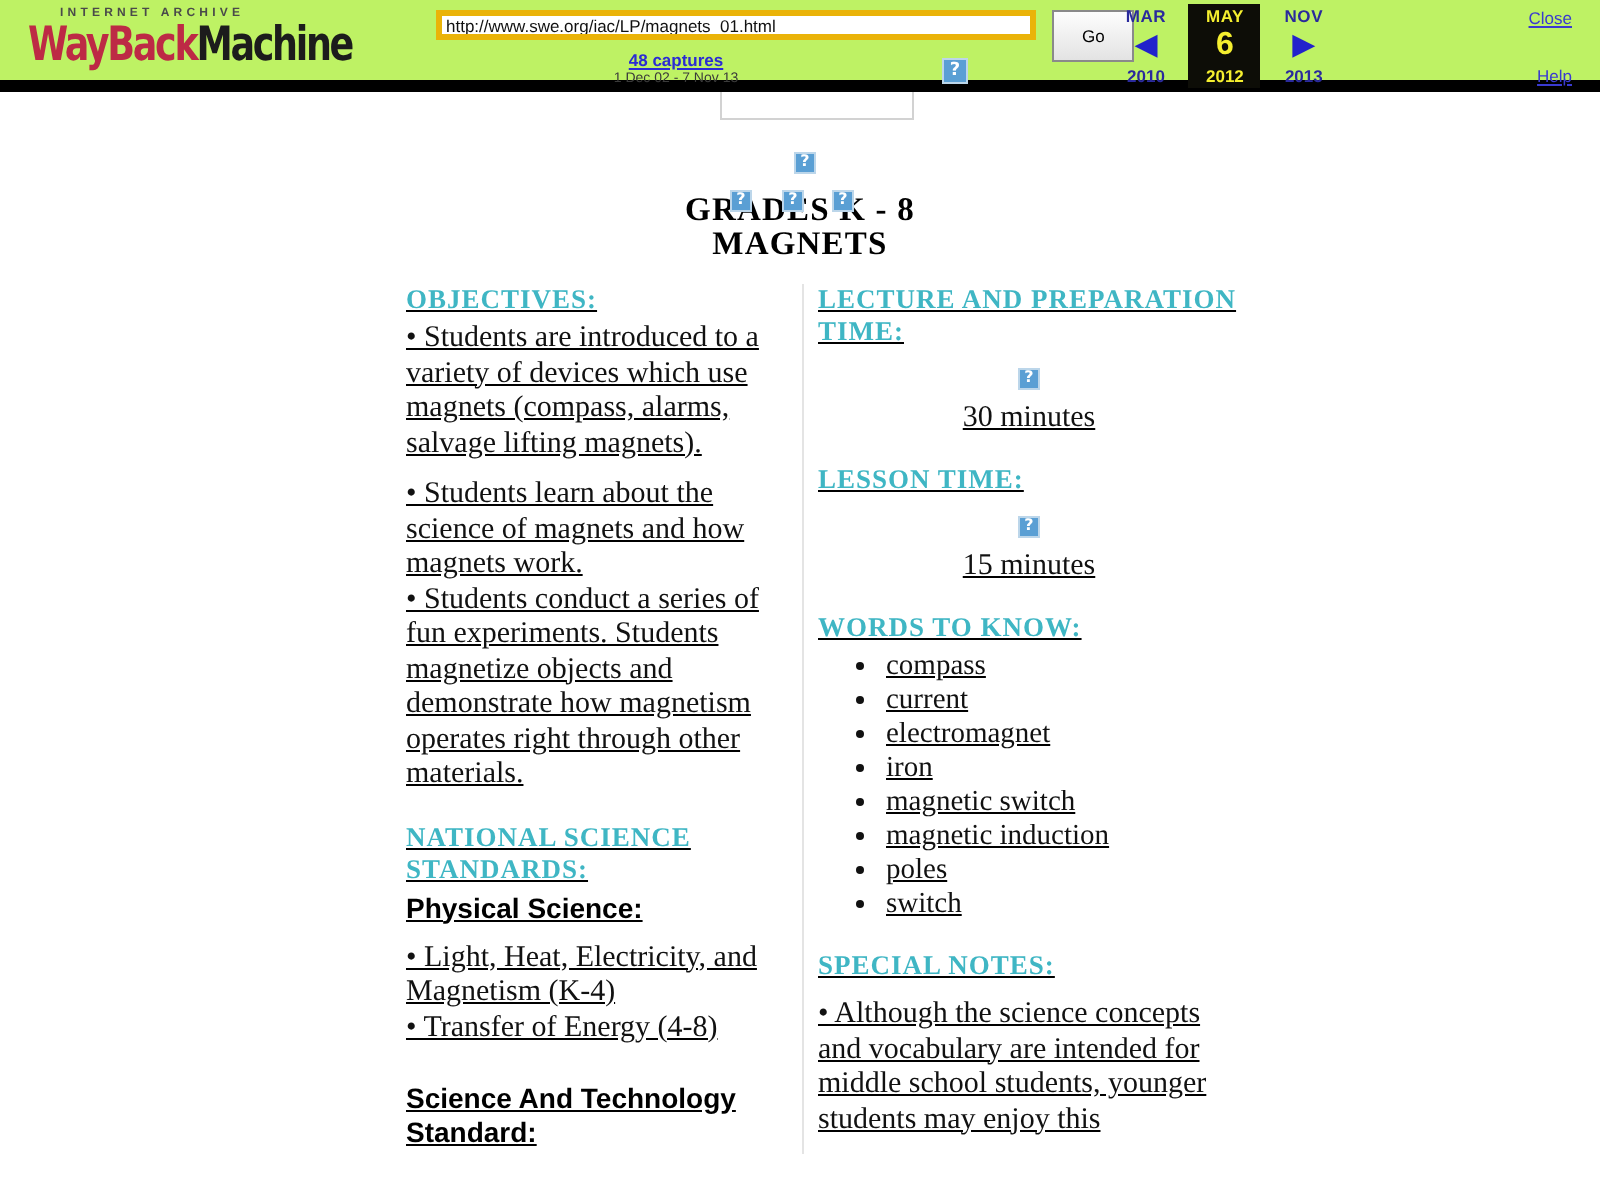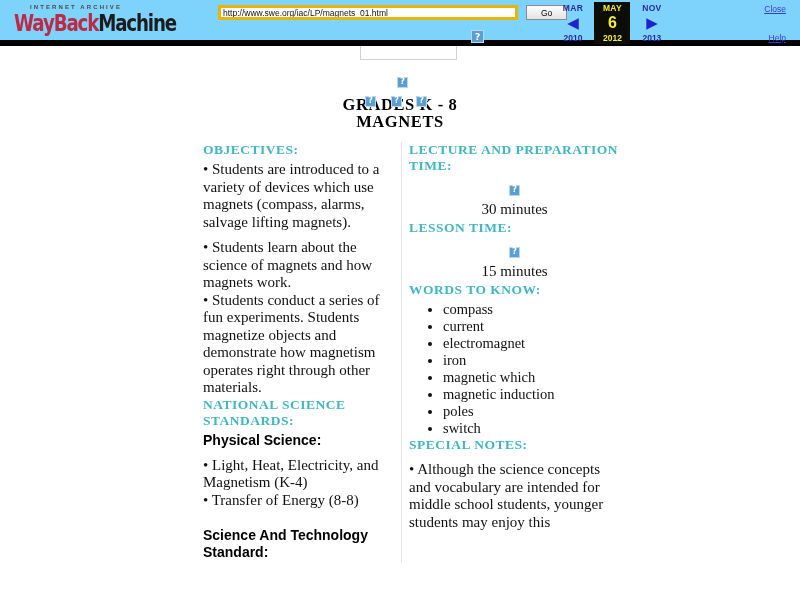--- a/index.html
+++ b/index.html
@@ -15,21 +15,21 @@
     font-family: "Liberation Serif", "DejaVu Serif", serif;
     font-size: 16px;
     color: #000;
   }
 
   
   #wm-toolbar {
     position: relative;
     width: 800px;
     height: 46px;
-    background: #7dd3fc;
+    background: #bef264;
     border-bottom: 6px solid #000000;
     box-sizing: border-box;
     font-family: "Liberation Sans", "DejaVu Sans", sans-serif;
   }
 
   
   .wm-logo {
     position: absolute;
     left: 14px;
     top: 4px;
@@ -81,21 +81,21 @@
     color: #111;
     padding: 1px 2px;
     box-sizing: border-box;
     line-height: 13px;
     outline: none;
   }
   .wm-go {
     position: absolute;
     left: 308px;
     top: 0;
-    height: 15px;
+    height: 26px;
     min-width: 19px;
     font-size: 8.5px;
     font-family: "Liberation Sans", "DejaVu Sans", sans-serif;
     border: 1px solid #8a8a8a;
     background: linear-gradient(#fdfdfd, #e3e3e3);
     color: #000;
     padding: 0 14px;
     box-sizing: border-box;
     line-height: 12px;
     cursor: pointer;
@@ -248,20 +248,21 @@
     letter-spacing: 0.6px;
     color: #000;
   }
 
   
   #content {
     display: flex;
     margin-top: 12px;
     padding-left: 203px;
     box-sizing: border-box;
+    text-decoration: underline;
   }
   .col {
     box-sizing: border-box;
   }
   .col-left {
     width: 199px;
     padding-right: 8px;
     border-right: 1px solid #e4e4e4;
   }
   .col-right {
@@ -271,21 +272,21 @@
 
   h2.sec {
     margin: 0 0 3px 0;
     font-family: "Liberation Serif", "DejaVu Serif", serif;
     font-size: 13.5px;
     font-weight: bold;
     color: #3fb6c4;
     letter-spacing: 0.5px;
     line-height: 16px;
   }
-  h2.sec.sp { }
+  h2.sec.sp { margin-top: 14px; }
 
   h3.subsec {
     margin: 0 0 2px 0;
     font-family: "Liberation Sans", "DejaVu Sans", sans-serif;
     font-size: 14px;
     font-weight: bold;
     color: #000;
     line-height: 17px;
   }
   h3.subsec.gap { margin-top: 18px; }
@@ -330,20 +331,24 @@
   <div class="wm-logo">
     <span class="ia-text">INTERNET ARCHIVE</span>
     <span class="wb-text"><span class="wb-way">WayBack</span><span class="wb-mac">Machine</span></span>
   </div>
 
   <div class="wm-urlrow">
     <input class="wm-url" type="text" value="http://www.swe.org/iac/LP/magnets_01.html" style="">
     <button class="wm-go">Go</button>
   </div>
 
+  <div class="wm-captures">
+    <a>48 captures</a>
+    <span class="wm-range">1 Dec 02 - 7 Nov 13</span>
+  </div>
 
   <span class="wm-sparkimg">
     <span class="brokenimg"></span>
   </span>
 
   <div class="wm-dates">
     <div class="wm-dcell">
       <span class="wm-mon">MAR</span>
       <span class="wm-mid"><span class="wm-arrow">◀</span></span>
       <span class="wm-yr">2010</span>
@@ -391,21 +396,21 @@
   <div class="col col-left">
 
     <h2 class="sec">OBJECTIVES:</h2>
     <p class="body">• Students are introduced to a variety of devices which use magnets (compass, alarms, salvage lifting magnets).</p>
     <p class="body first">• Students learn about the science of magnets and how magnets work.</p>
     <p class="body">• Students conduct a series of fun experiments. Students magnetize objects and demonstrate how magnetism operates right through other materials.</p>
 
     <h2 class="sec sp">NATIONAL SCIENCE STANDARDS:</h2>
     <h3 class="subsec">Physical Science:</h3>
     <p class="body first">• Light, Heat, Electricity, and Magnetism (K-4)</p>
-    <p class="body">• Transfer of Energy (8-8)</p>
+    <p class="body">• Transfer of Energy (4-8)</p>
     <h3 class="subsec gap">Science And Technology Standard:</h3>
 
   </div>
 
   <div class="col col-right">
 
     <h2 class="sec">LECTURE AND PREPARATION TIME:</h2>
     <div class="timeblock">
       <span class="brokenimg sm"></span>
       <span class="tval">30 minutes</span>
@@ -416,21 +421,21 @@
       <span class="brokenimg sm"></span>
       <span class="tval">15 minutes</span>
     </div>
 
     <h2 class="sec sp">WORDS TO KNOW:</h2>
     <ul class="vocab">
       <li>compass</li>
       <li>current</li>
       <li>electromagnet</li>
       <li>iron</li>
-      <li>magnetic which</li>
+      <li>magnetic switch</li>
       <li>magnetic induction</li>
       <li>poles</li>
       <li>switch</li>
     </ul>
 
     <h2 class="sec sp">SPECIAL NOTES:</h2>
     <p class="body first">• Although the science concepts and vocabulary are intended for middle school students, younger students may enjoy this</p>
 
   </div>
 </div>

